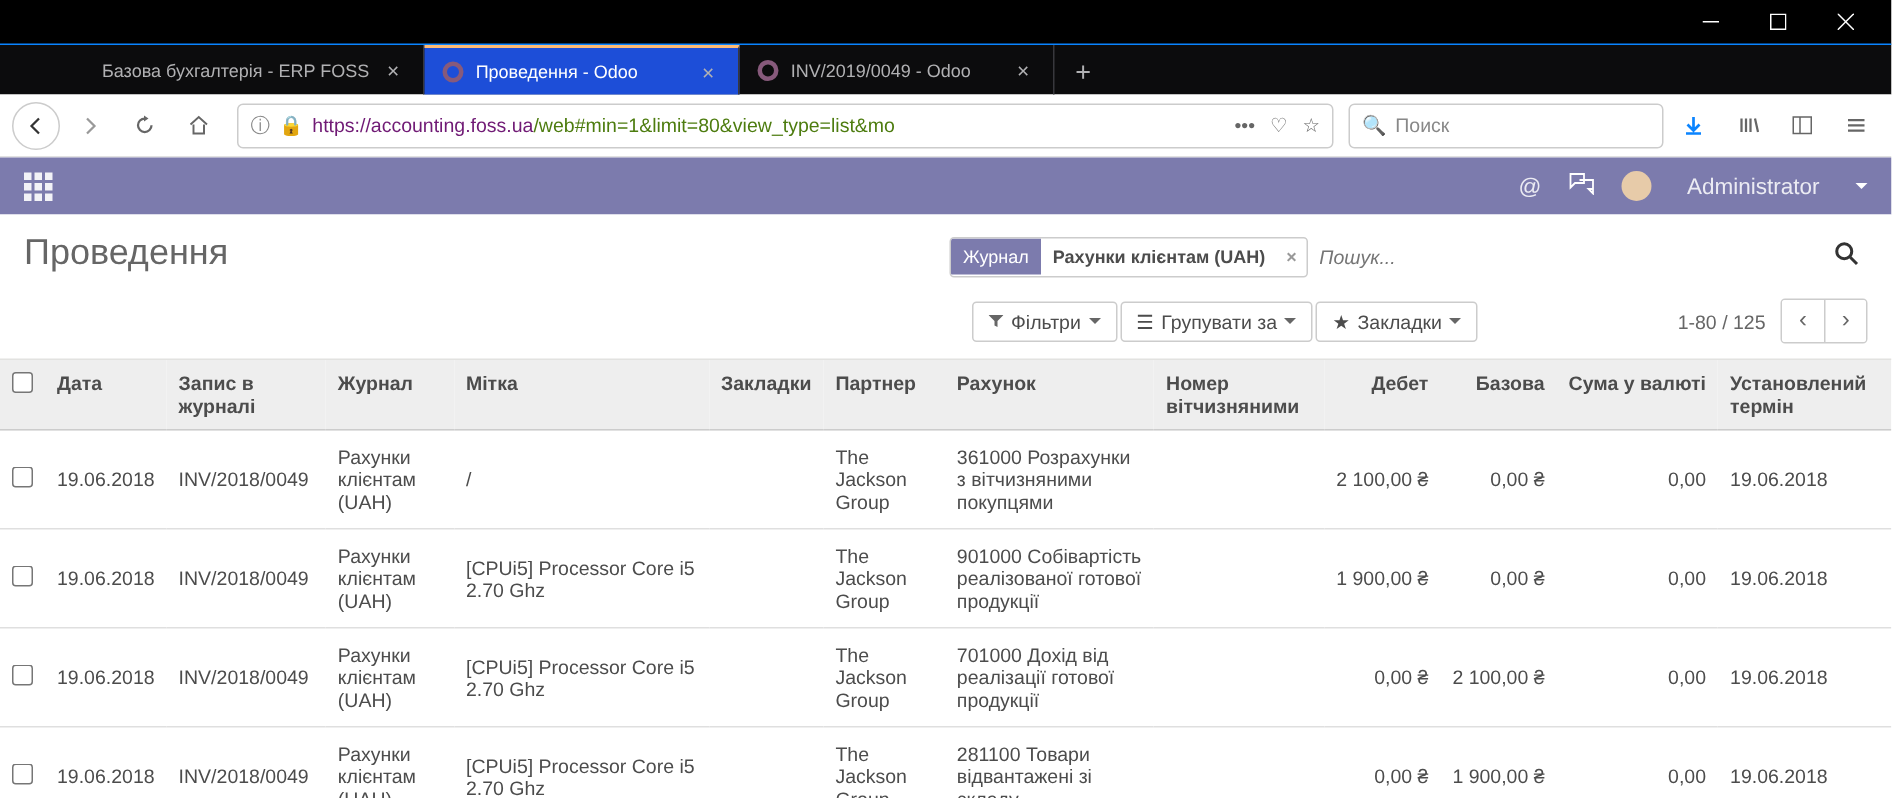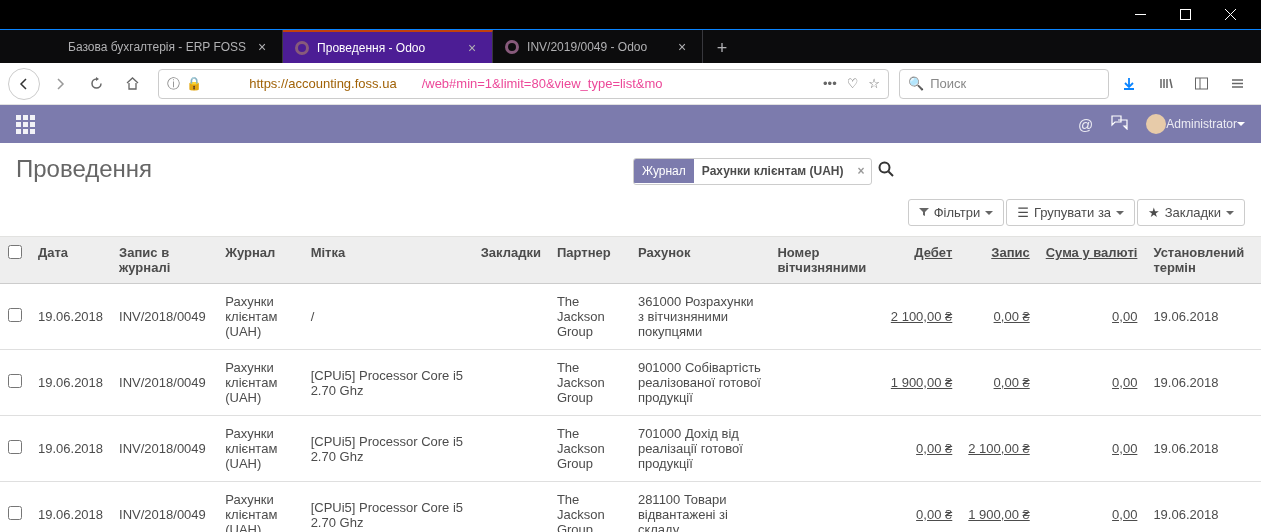--- a/index.html
+++ b/index.html
@@ -6,45 +6,45 @@
 body { font-family: Arial, sans-serif; font-size: 13px; color: #4c4c4c; background: #fff; width: 1261px; }
 
 
 .window-titlebar { background: #000; height: 30px; display: flex; align-items: center; justify-content: flex-end; padding: 0 8px; border-bottom: 1px solid #0a84ff; }
 .win-btn { width: 45px; height: 28px; display: flex; align-items: center; justify-content: center; color: #fff; font-size: 14px; }
 .win-btn svg { width: 11px; height: 11px; }
 
 
 .tab-bar { background: #0c0c0d; height: 33px; display: flex; align-items: flex-end; padding-left: 56px; }
 .browser-tab { height: 33px; display: flex; align-items: center; padding: 0 12px; color: #b1b1b3; font-size: 12px; min-width: 210px; max-width: 240px; position: relative; border-right: 1px solid #38383d; }
-.browser-tab.active { background: #4c1d95; color: #fff; border-top: 2px solid #c2410c; }
+.browser-tab.active { background: #1d4ed8; color: #fff; border-top: 2px solid #fdba74; }
 .browser-tab .odoo-ring { width: 14px; height: 14px; border: 3px solid #875a7b; border-radius: 50%; margin-right: 8px; flex-shrink: 0; }
 .browser-tab .tab-title { flex: 1; overflow: hidden; white-space: nowrap; text-overflow: ellipsis; }
 .browser-tab .tab-close { width: 16px; height: 16px; color: #b1b1b3; margin-left: 8px; display: flex; align-items: center; justify-content: center; font-size: 14px; }
 .new-tab { width: 30px; height: 30px; display: flex; align-items: center; justify-content: center; color: #b1b1b3; font-size: 18px; margin-left: 4px; }
 
 
 .nav-bar { background: #fff; height: 42px; display: flex; align-items: center; padding: 0 8px; border-bottom: 1px solid #e1e1e1; gap: 4px; }
 .nav-icon { width: 32px; height: 32px; display: flex; align-items: center; justify-content: center; color: #666; }
 .nav-back { width: 32px; height: 32px; border: 1px solid #ccc; border-radius: 50%; display: flex; align-items: center; justify-content: center; color: #333; }
 .url-bar { flex: 1; height: 30px; border: 1px solid #ccc; border-radius: 4px; display: flex; align-items: center; padding: 0 8px; margin: 0 6px; color: #888; font-size: 13px; gap: 6px; overflow: hidden; }
 .url-bar .lock { color: #12bc00; font-size: 13px; }
 .url-text { flex: 1; white-space: nowrap; overflow: hidden; }
-.url-text .host { color: #a16207; margin-left: 41px; }
-.url-text .path { color: #ec4899; margin-left: 25px; }
+.url-text .host { color: #701a75; }
+.url-text .path { color: #4d7c0f; }
 .url-icons { display: flex; gap: 10px; color: #666; }
 .search-bar { width: 210px; height: 30px; border: 1px solid #ccc; border-radius: 4px; display: flex; align-items: center; padding: 0 8px; color: #888; font-size: 13px; gap: 6px; }
 
 
 .odoo-header { background: #7c7bad; height: 38px; display: flex; align-items: center; padding: 0 16px; color: #fff; }
 .apps-icon { display: grid; grid-template-columns: repeat(3, 5px); grid-template-rows: repeat(3, 5px); gap: 2px; }
 .apps-icon span { background: rgba(255,255,255,0.9); width: 5px; height: 5px; }
 .odoo-spacer { flex: 1; }
 .odoo-right { display: flex; align-items: center; gap: 18px; color: rgba(255,255,255,0.85); font-size: 15px; }
-.odoo-user { display: flex; align-items: center; gap: 0; font-size: 12px; }
+.odoo-user { display: flex; align-items: center; gap: 24px; font-size: 15px; }
 .avatar { width: 20px; height: 20px; border-radius: 50%; background: #e7cba9; }
 
 
 .control-panel { padding: 12px 16px 0 16px; background: #fff; border-bottom: 1px solid #e2e2e0; }
 .cp-row1 { display: flex; align-items: flex-start; }
 .breadcrumb { font-size: 24px; color: #666; flex: 1; }
 .search-area { display: flex; align-items: center; height: 32px; width: 612px; }
 .facet { display: flex; align-items: center; height: 27px; border: 1px solid #ccc; border-radius: 3px; overflow: hidden; font-size: 12px; }
 .facet-label { background: #7c7bad; color: #fff; padding: 5px 8px; }
 .facet-value { padding: 5px 8px; color: #4c4c4c; font-weight: bold; }
@@ -60,21 +60,21 @@
 .pager-btn { width: 28px; height: 28px; display: flex; align-items: center; justify-content: center; background: #fff; color: #666; font-size: 16px; }
 .pager-btn + .pager-btn { border-left: 1px solid #ccc; }
 .caret { width: 0; height: 0; border-left: 4px solid transparent; border-right: 4px solid transparent; border-top: 4px solid #666; }
 
 
 .list-view { overflow-x: auto; }
 table { width: 100%; border-collapse: collapse; font-size: 13px; }
 thead th { background: #eee; text-align: left; padding: 8px 8px; border-bottom: 1px solid #ccc; font-weight: bold; color: #4c4c4c; vertical-align: top; margin-top: 27px; }
 tbody td { padding: 10px 8px; border-bottom: 1px solid #dfdfdf; vertical-align: middle; color: #4c4c4c; }
 .col-check { width: 28px; text-align: center; }
-.col-num { text-align: right; white-space: nowrap; text-decoration: underline; }
+.col-num { text-align: right; white-space: nowrap; }
 input[type=checkbox] { width: 14px; height: 14px; }
 </style>
 </head>
 <body>
 
 <div class="window-titlebar">
   <div class="win-btn">
     <svg viewBox="0 0 11 11">
         <line x1="0" y1="5.5" x2="11" y2="5.5" stroke="#fff" stroke-width="1"></line>
       </svg>
@@ -201,20 +201,21 @@
 
 <div class="control-panel">
   <div class="cp-row1">
     <div class="breadcrumb">Проведення</div>
     <div class="search-area">
       <div class="facet">
         <span class="facet-label">Журнал</span>
         <span class="facet-value">Рахунки клієнтам (UAH)</span>
         <span class="facet-remove">×</span>
       </div>
+      <input class="search-input" placeholder="Пошук..." style="">
       <span class="search-icon">
         <svg width="16" height="16" viewBox="0 0 16 16">
             <circle cx="6.5" cy="6.5" r="5" stroke="#333" stroke-width="2" fill="none"></circle>
             <line x1="10.5" y1="10.5" x2="15" y2="15" stroke="#333" stroke-width="2"></line>
           </svg>
       </span>
     </div>
   </div>
   <div class="cp-row2">
     <div class="cp-buttons" style="margin-left: 632px;">
@@ -231,38 +232,45 @@
         <span>☰</span>
         <span>Групувати за</span>
         <span class="caret"></span>
       </button>
       <button class="cp-btn">
         <span>★</span>
         <span>Закладки</span>
         <span class="caret"></span>
       </button>
     </div>
+    <div class="cp-pager">
+      <span>1-80 / 125</span>
+      <div class="pager-btns">
+        <span class="pager-btn">‹</span>
+        <span class="pager-btn">›</span>
+      </div>
+    </div>
   </div>
 </div>
 
 <div class="list-view">
   <table>
     <thead>
       <tr>
         <th class="col-check"><input type="checkbox" style=""></th>
         <th>Дата</th>
         <th>Запис в журналі</th>
         <th>Журнал</th>
         <th style="width:170px">Мітка</th>
         <th>Закладки</th>
         <th>Партнер</th>
         <th>Рахунок</th>
         <th>Номер вітчизняними</th>
         <th class="col-num">Дебет</th>
-        <th class="col-num">Запис</th>
+        <th class="col-num">Базова</th>
         <th class="col-num">Сума у валюті</th>
         <th>Установлений термін</th>
       </tr>
     </thead>
     <tbody id="tbody">
         <tr>
           <td class="col-check"><input type="checkbox" style=""></td>
           <td>19.06.2018</td>
           <td>INV/2018/0049</td>
           <td>Рахунки клієнтам (UAH)</td>

